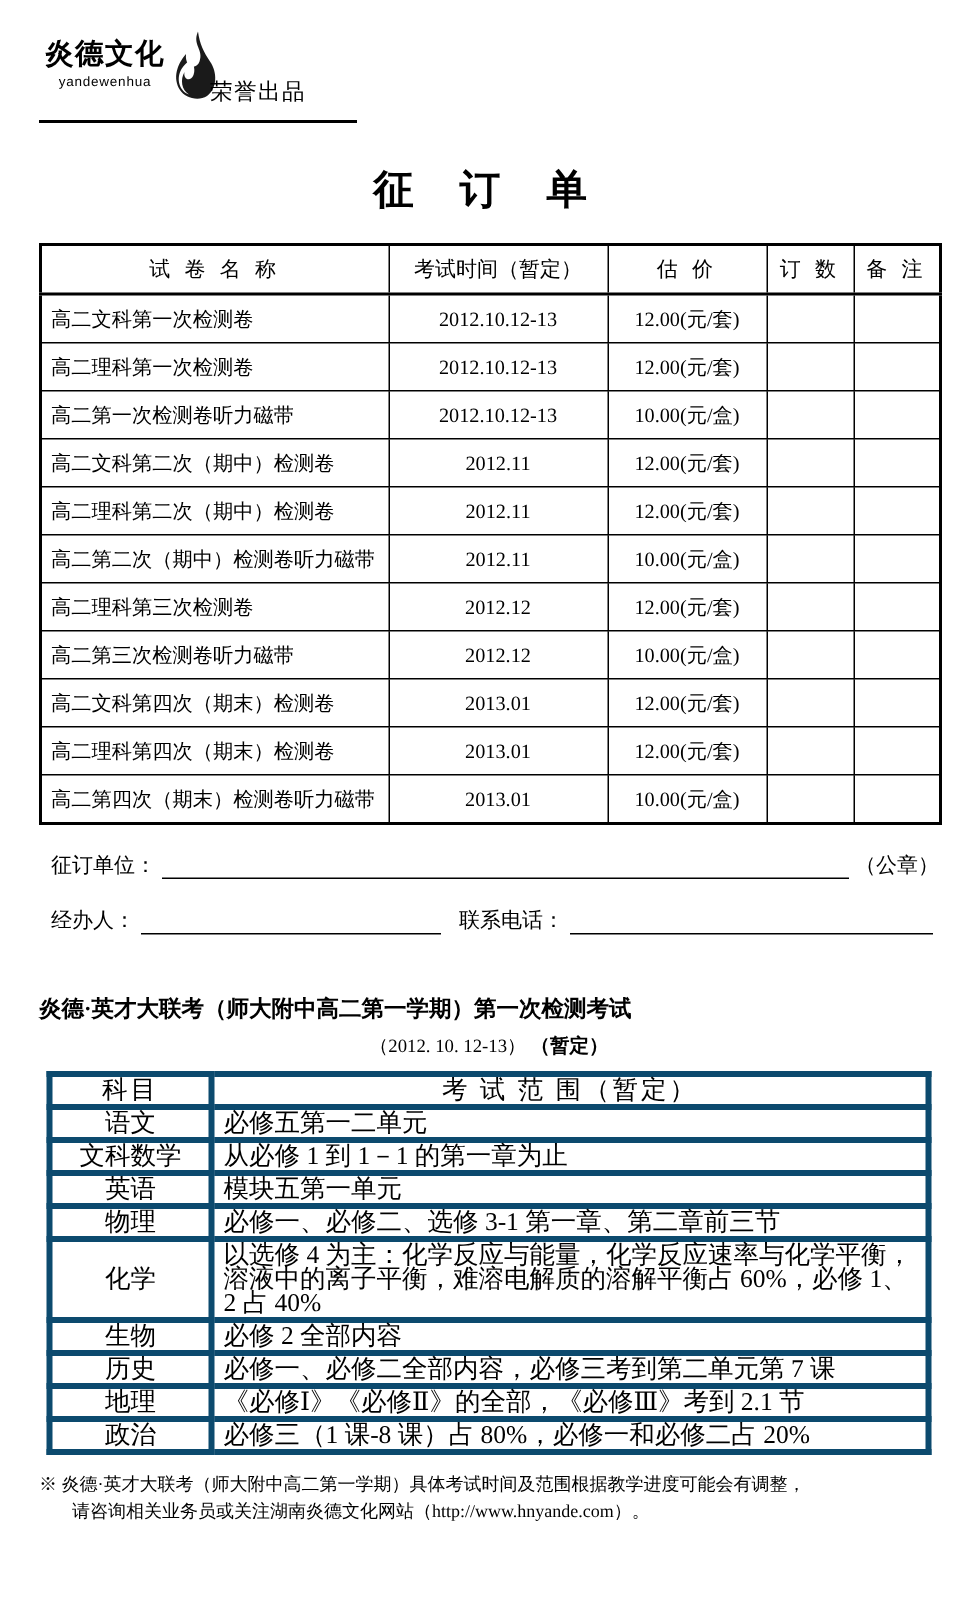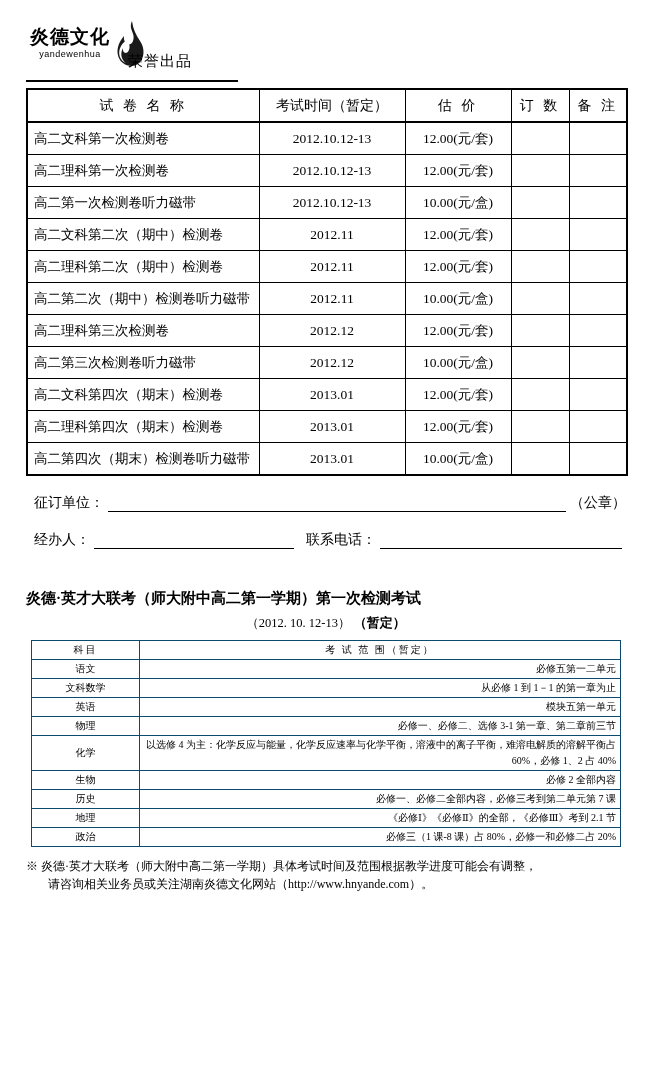--- a/index.html
+++ b/index.html
@@ -51,21 +51,21 @@
   }
   .logo-flame {
     position: absolute;
     left: 86px;
     top: 2px;
     width: 34px;
     height: 48px;
   }
   .honor {
     position: absolute;
-    left: 102px;
+    left: 114px;
     top: 34px;
     font-size: 15px;
     letter-spacing: 1px;
   }
   .honor-underline {
     position: absolute;
     left: 0px;
     top: 62px;
     width: 212px;
     border-bottom: 2px solid #000;
@@ -153,36 +153,36 @@
   .sec2-sub b { font-size: 13px; }
 
   table.scope {
     width: 590px;
     margin: 0 auto;
     border-collapse: collapse;
     table-layout: fixed;
     border: 1px solid #000;
   }
   table.scope td, table.scope th {
-    border: 1px solid #0c4a6e;
-    font-size: 10px;
+    border: 4px solid #0c4a6e;
+    font-size: 17px;
     padding: 1px 4px;
     line-height: 16px;
   }
   table.scope th {
     font-weight: normal;
     text-align: center;
     letter-spacing: 2px;
   }
   table.scope td.subj {
     text-align: center;
     width: 108px;
   }
   table.scope td.rng {
-    text-align: right;
+    text-align: left;
     padding-left: 6px;
   }
 
   
   .note {
     width: 600px;
     margin: 10px auto 0 auto;
     font-size: 12px;
     line-height: 18px;
   }
@@ -208,20 +208,21 @@
       <div class="logo-en">yandewenhua</div>
     </div>
     <svg class="logo-flame" viewBox="0 0 34 48">
       <path d="M20 1 C16 10, 24 13, 21 21 C19 27, 11 25, 12 16 C6 23, 3 32, 8 40 C11 45, 20 48, 26 44 C33 39, 33 28, 28 21 C24 15, 21 9, 20 1 Z" fill="#1a1a1a"></path>
       <path d="M18 16 C15 22, 19 25, 17 30 C15 35, 10 33, 11 28 C8 33, 9 40, 14 43 C8 41, 5 33, 9 26 C12 21, 17 19, 18 16 Z" fill="#ffffff"></path>
     </svg>
     <div class="honor">荣誉出品</div>
     <div class="honor-underline"></div>
   </div>
 
+  <div class="sub-title">征 订 单</div>
 
   <table class="order">
     <colgroup>
       <col style="width:232px">
       <col style="width:146px">
       <col style="width:106px">
       <col style="width:58px">
       <col style="width:58px">
     </colgroup>
     <thead>

